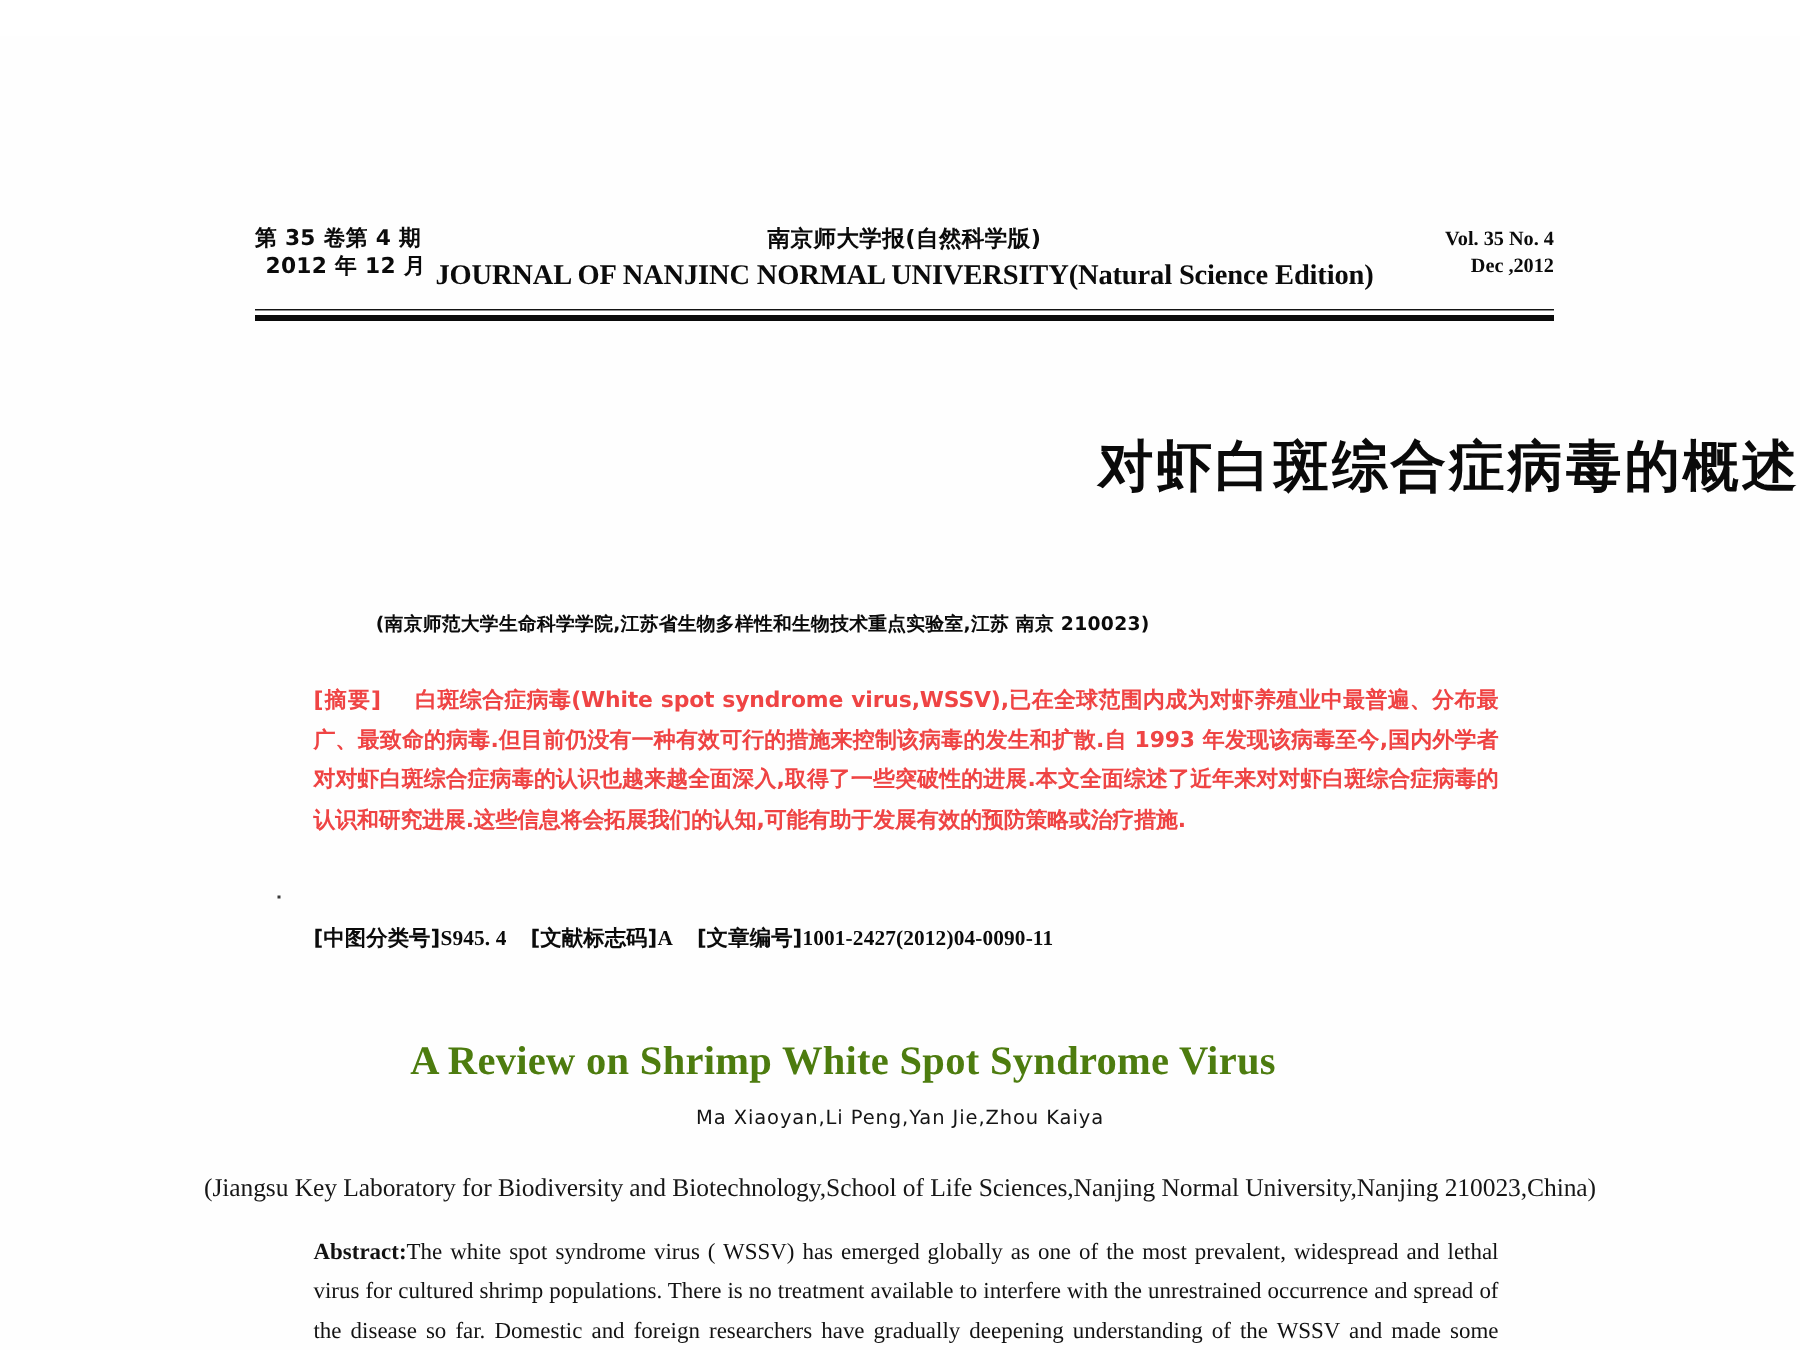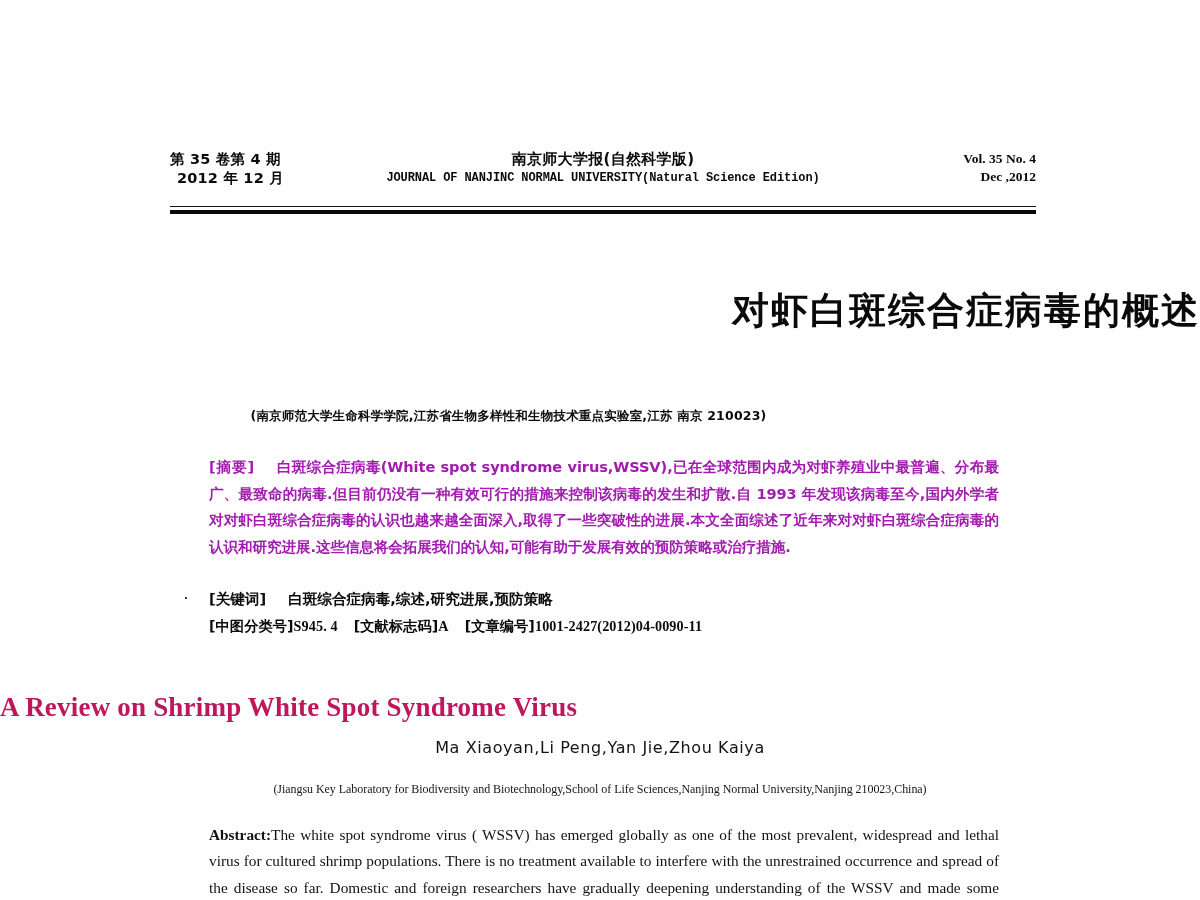--- a/index.html
+++ b/index.html
@@ -54,23 +54,23 @@
     top: 0;
     text-align: center;
   }
   .rh-center .l1 {
     font-family: "DejaVu Sans", sans-serif;
     font-weight: bold;
     font-size: 15px;
     letter-spacing: 0.3px;
   }
   .rh-center .l2 {
-    font-family: Liberation Mono, monospace;
-    font-weight: bold;
-    font-size: 12px;
+    font-family: Liberation Serif, serif;
+    font-weight: bold;
+    font-size: 19px;
     letter-spacing: -0.1px;
     margin-top: 1px;
   }
   .rh-right {
     right: 0;
     top: 0;
     text-align: right;
     font-family: "Liberation Serif", serif;
     font-weight: bold;
     font-size: 13.5px;
@@ -134,21 +134,21 @@
   
   .cn-abs {
     position: absolute;
     left: 209px;
     top: 430px;
     width: 790px;
     font-family: "DejaVu Sans", sans-serif;
     font-weight: bold;
     font-size: 14.6px;
     line-height: 26.6px;
-    color: #a21caf;
+    color: #ef4444;
     letter-spacing: -0.1px;
   }
   .cn-abs .lbl { letter-spacing: 0.5px; }
   .cn-abs p {
     margin: 0;
     text-align: justify;
     text-justify: inter-character;
   }
   .cn-abs .indent-hang { text-indent: 0; }
   .cn-kw {
@@ -178,46 +178,47 @@
   }
   .gap-sm { display: inline-block; width: 16px; }
   .gap-md { display: inline-block; width: 22px; }
 
   
   .en-title {
     position: absolute;
     left: 0;
     top: 668px;
     width: 1124px;
+    text-align: center;
     font-family: "Liberation Serif", serif;
     font-weight: bold;
     font-size: 27px;
     letter-spacing: 0.2px;
-    color: #be185d;
+    color: #4d7c0f;
   }
   .en-authors {
     position: absolute;
     left: 0;
     top: 714px;
     width: 1200px;
     text-align: center;
     font-family: "DejaVu Sans", sans-serif;
     font-weight: normal;
-    font-size: 16px;
+    font-size: 13px;
     letter-spacing: 0.6px;
     color: #141414;
   }
   .en-affil {
     position: absolute;
     left: 0;
     top: 758px;
     width: 1200px;
     text-align: center;
     font-family: "Liberation Serif", serif;
-    font-size: 12px;
+    font-size: 17px;
     letter-spacing: -0.05px;
     color: #161616;
   }
   .en-abs {
     position: absolute;
     left: 209px;
     top: 798px;
     width: 790px;
     font-family: "Liberation Serif", serif;
     font-size: 15.3px;
@@ -259,23 +260,20 @@
   <div class="rule-thin"></div>
   <div class="rule-thick"></div>
 
   <div class="cn-title">对虾白斑综合症病毒的概述</div>
   <div class="cn-affil">(南京师范大学生命科学学院,江苏省生物多样性和生物技术重点实验室,江苏 南京 210023)</div>
 
   <div class="cn-abs">
     <p class="indent-hang"><span class="lbl">[摘要]</span><span class="gap-md"></span><span>白斑综合症病毒(White spot syndrome virus,WSSV),已在全球范围内成为对虾养殖业中最普遍、分布最广、最致命的病毒.但目前仍没有一种有效可行的措施来控制该病毒的发生和扩散.自 1993 年发现该病毒至今,国内外学者对对虾白斑综合症病毒的认识也越来越全面深入,取得了一些突破性的进展.本文全面综述了近年来对对虾白斑综合症病毒的认识和研究进展.这些信息将会拓展我们的认知,可能有助于发展有效的预防策略或治疗措施.</span></p>
   </div>
 
-  <div class="cn-kw">
-    <span class="lbl">[关键词]</span><span class="gap-md"></span><span>白斑综合症病毒,综述,研究进展,预防策略</span>
-  </div>
 
   <div class="cn-clc">
     <span>[中图分类号]</span><span class="num">S945. 4</span><span class="gap-sm"></span><span>[文献标志码]</span><span class="num">A</span><span class="gap-sm"></span><span>[文章编号]</span><span class="num">1001-2427(2012)04-0090-11</span>
   </div>
 
   <div class="en-title">A Review on Shrimp White Spot Syndrome Virus</div>
   <div class="en-authors">Ma Xiaoyan,Li Peng,Yan Jie,Zhou Kaiya</div>
   <div class="en-affil">(Jiangsu Key Laboratory for Biodiversity and Biotechnology,School of Life Sciences,Nanjing Normal University,Nanjing 210023,China)</div>
 
   <div class="en-abs">

